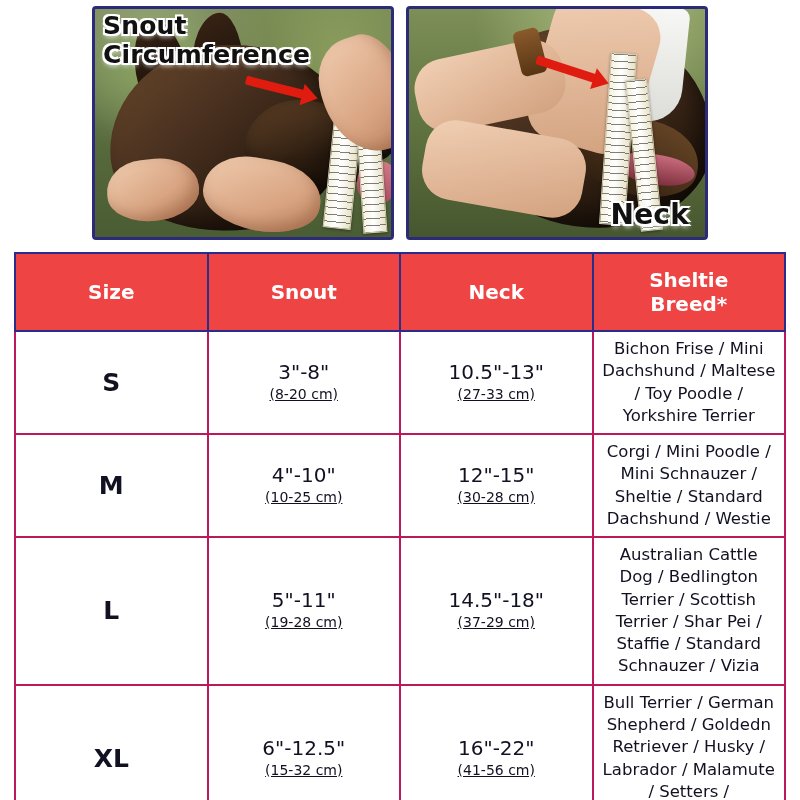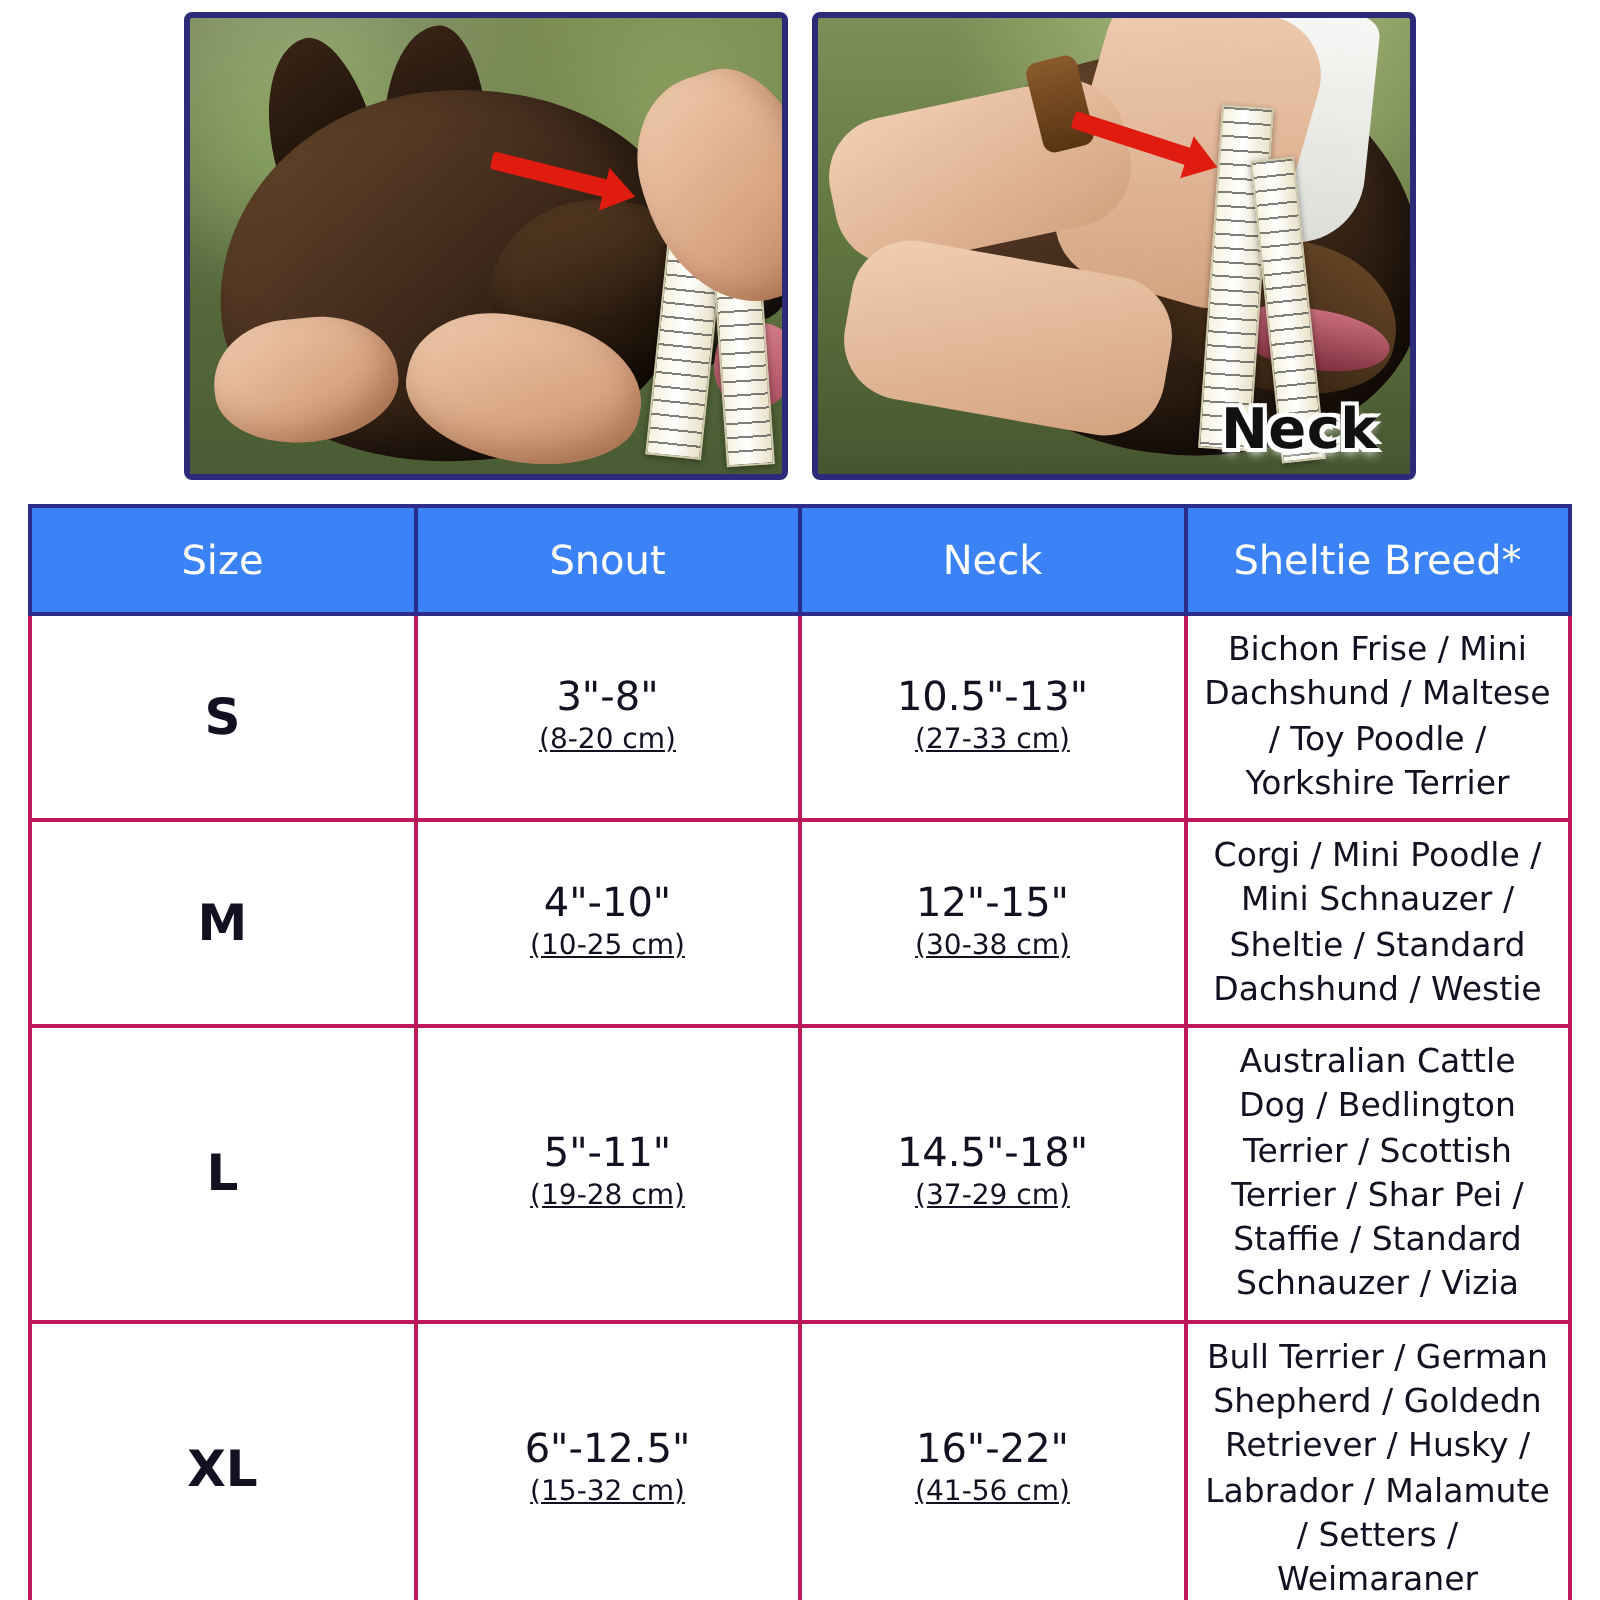--- a/index.html
+++ b/index.html
@@ -249,24 +249,24 @@
   
   .table-wrap {
     padding: 8px 14px 0 14px;
   }
   table {
     width: 100%;
     border-collapse: collapse;
     table-layout: fixed;
   }
   thead th {
-    background: #3b82f6;
+    background: #ef4444;
     color: #ffffff;
     font-size: 20px;
-    font-weight: normal;
+    font-weight: bold;
     padding: 14px 20px;
     border: 2px solid #2b2b8c;
     text-align: center;
   }
   tbody td {
     border: 2px solid #be185d;
     text-align: center;
     vertical-align: middle;
     padding: 6px 6px;
     color: #111122;
@@ -312,20 +312,21 @@
       <div class="hand h3"></div>
       <div class="hand h1"></div>
       <div class="tape v1">
           <div class="ticks"></div>
         </div>
       <div class="tape v2">
           <div class="ticks"></div>
         </div>
       <div class="hand h2"></div>
       <div class="arrow a1"></div>
+      <div class="photo-label snout-lbl">Snout Circumference</div>
     </div>
 
     <div class="photo right">
       <div class="bg-grass green2"></div>
       <div class="dog-head right"></div>
       <div class="muzzle-r"></div>
       <div class="mouth-r"></div>
       <div class="shirt"></div>
       <div class="arm a-right"></div>
       <div class="tape r1">
@@ -369,21 +370,21 @@
         </tr>
 
         <tr>
           <td class="size-cell">M</td>
           <td class="meas-cell snout-cell">
             <div class="inch">4"-10"</div>
             <div class="cm">(10-25 cm)</div>
           </td>
           <td class="meas-cell neck-cell">
             <div class="inch">12"-15"</div>
-            <div class="cm">(30-38 cm)</div>
+            <div class="cm">(30-28 cm)</div>
           </td>
           <td class="breed-cell">Corgi / Mini Poodle / Mini Schnauzer / Sheltie / Standard Dachshund / Westie</td>
         </tr>
 
         <tr>
           <td class="size-cell">L</td>
           <td class="meas-cell snout-cell">
             <div class="inch">5"-11"</div>
             <div class="cm">(19-28 cm)</div>
           </td>

